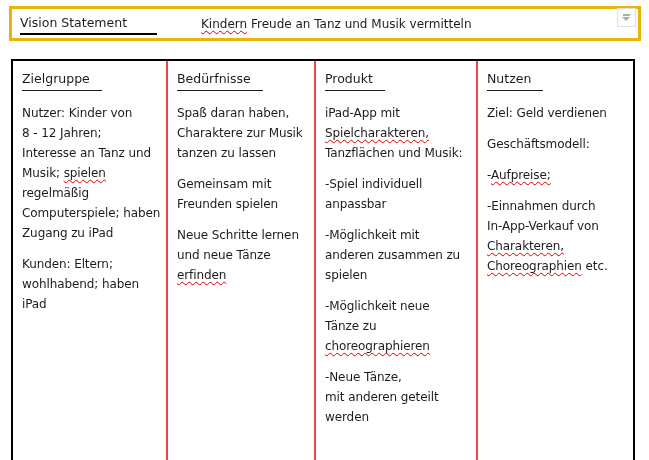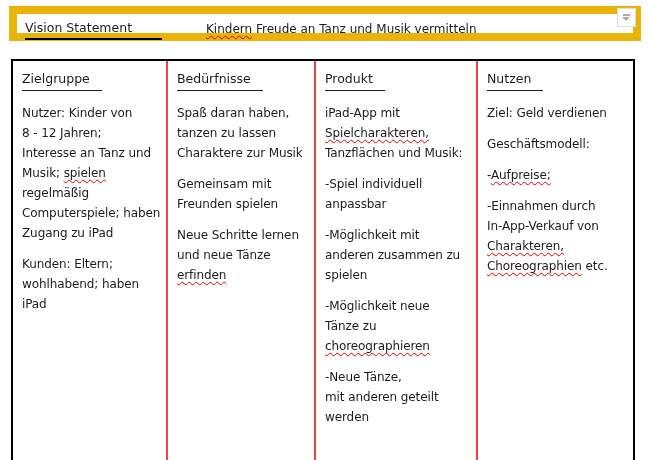--- a/index.html
+++ b/index.html
@@ -16,21 +16,21 @@
     background: #ffffff;
     overflow: hidden;
   }
   
   .header-box {
     position: absolute;
     left: 9px;
     top: 6px;
     width: 632px;
     height: 35px;
-    border: 8px solid #eab308;
+    border: 3px solid #eab308;
     box-sizing: border-box;
     background: #fff;
   }
   .vs-label {
     position: absolute;
     left: 8px;
     top: 6px;
     font-size: 12.5px;
     line-height: 16px;
     border-bottom: 2px solid #000;
@@ -161,22 +161,22 @@
         <div class="para">
           <div class="line">Kunden: Eltern;</div>
           <div class="line">wohlhabend; haben</div>
           <div class="line">iPad</div>
         </div>
       </div>
       <div class="cell">
         <div><span class="cell-title">Bedürfnisse</span></div>
         <div class="para">
           <div class="line">Spaß daran haben,</div>
+          <div class="line">Charaktere zur Musik</div>
           <div class="line">tanzen zu lassen</div>
-          <div class="line">Charaktere zur Musik</div>
         </div>
         <div class="para">
           <div class="line">Gemeinsam mit</div>
           <div class="line">Freunden spielen</div>
         </div>
         <div class="para">
           <div class="line">Neue Schritte lernen</div>
           <div class="line">und neue Tänze</div>
           <div class="line"><span class="sp">erfinden</span></div>
         </div>

